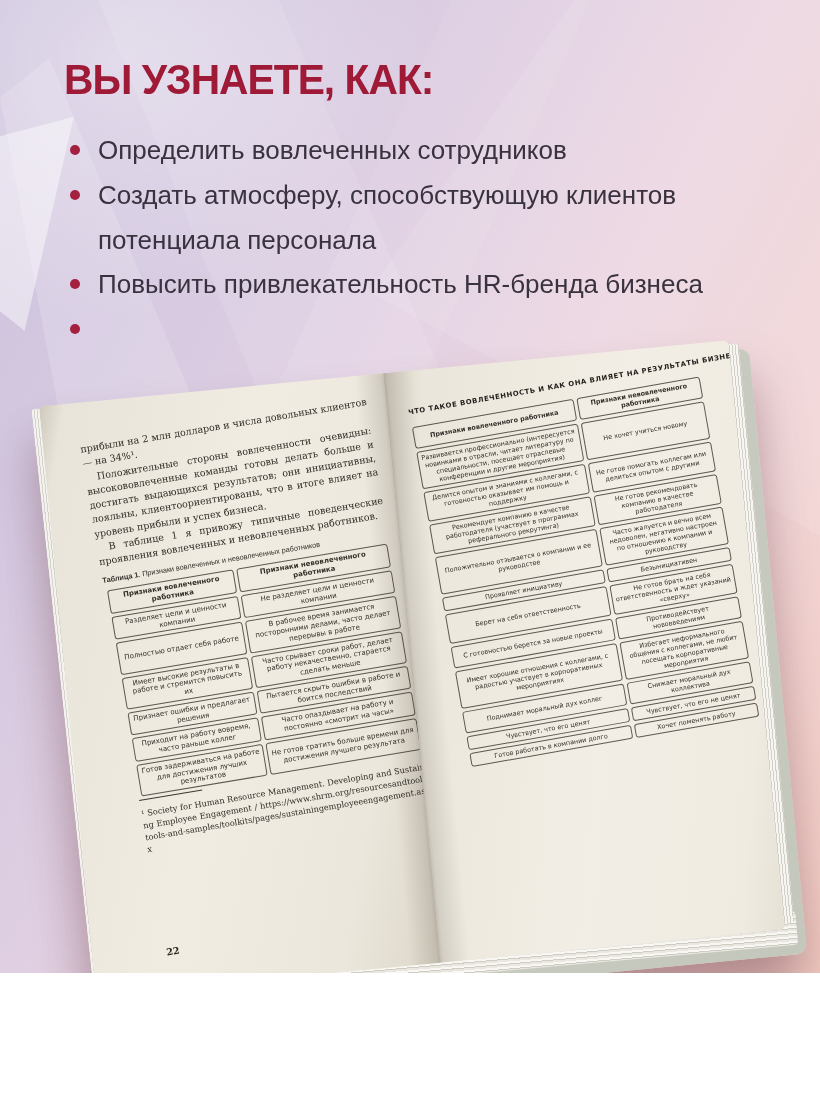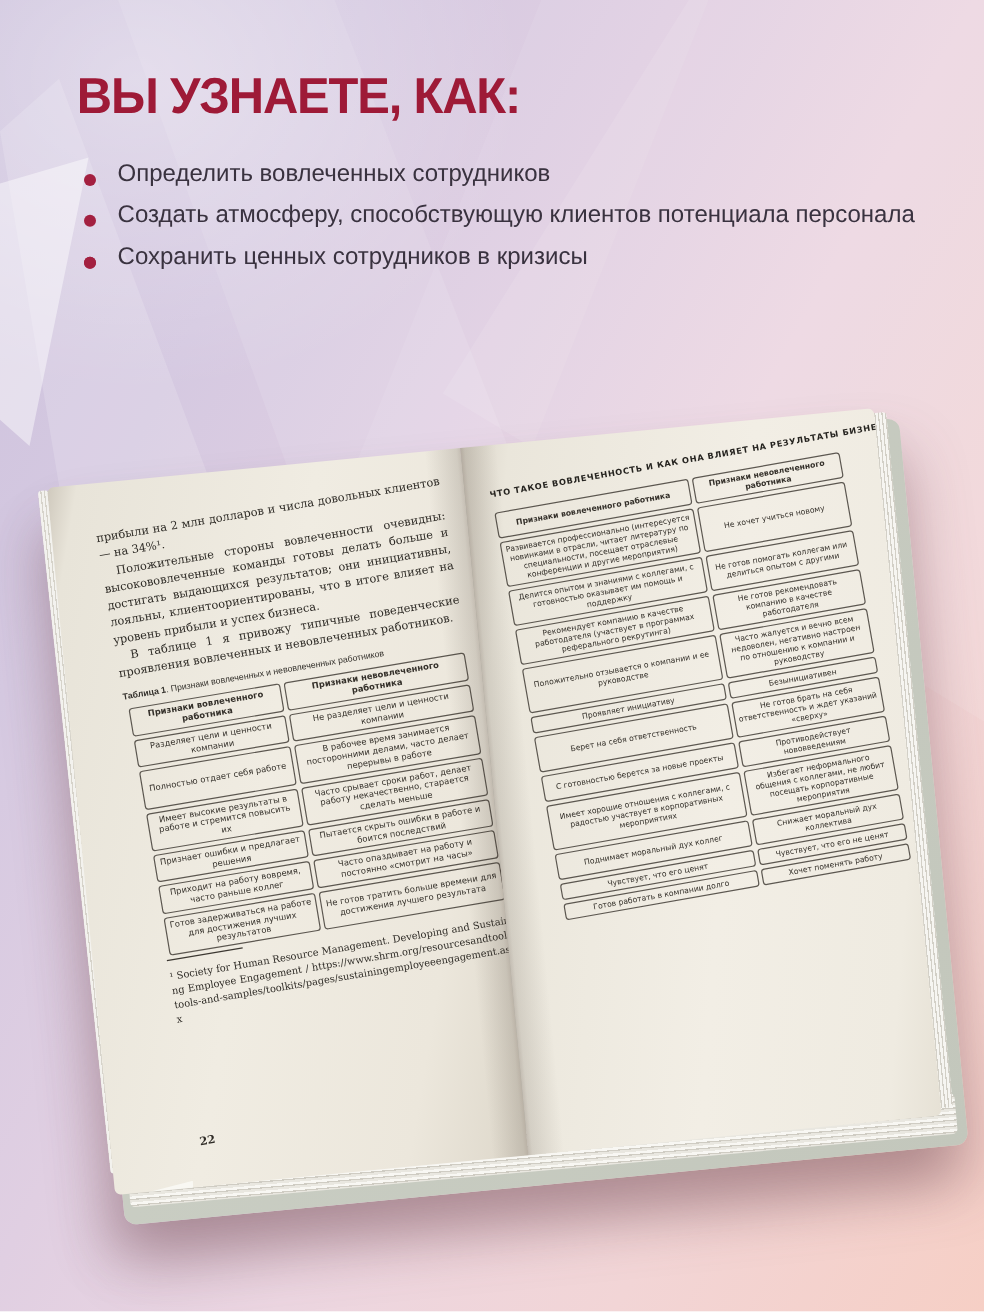--- a/index.html
+++ b/index.html
@@ -1,31 +1,31 @@
 <!DOCTYPE html>
 <html style="--accent: #9e1a37; --bullet: #a32040; --background-top: #ccc1dc; --background-bottom: #f6cfc5; --page-paper: #f0ece2; --cover-edge: #c6cabf;"><head>
 <meta charset="utf-8">
 <style>
   html,body{margin:0;padding:0;}
-  .screen{position:relative;width:820px;height:1093px;overflow:hidden;
+  .screen{position:relative;width:820px;height:973px;overflow:hidden;
     font-family:"Liberation Sans",sans-serif;
     background:linear-gradient(118deg,#ccc1dc 0%,#d5c9e1 22%,#e0cfe2 40%,#ecd6e1 58%,#f2d5d6 78%,#f6cfc5 100%);}
   .glow{position:absolute;inset:0;background:radial-gradient(ellipse 520px 420px at 14% 6%,rgba(255,255,255,.38),rgba(255,255,255,0) 62%);}
   .ray{position:absolute;inset:0;}
   .ray1{clip-path:polygon(12% 0,34% 0,64% 58%,40% 58%);background:rgba(255,255,255,.10);}
   .ray2{clip-path:polygon(0 10%,6% 6%,26% 46%,8% 46%);background:rgba(255,255,255,.16);}
   .ray3{clip-path:polygon(0 14%,9% 12%,3% 34%,0 32%);background:rgba(255,255,255,.45);}
   .ray4{clip-path:polygon(55% 0,72% 0,30% 80%,22% 62%);background:rgba(255,255,255,.08);}
   .ray5{clip-path:polygon(70% 0,100% 0,100% 55%,45% 30%);background:rgba(255,255,255,.10);}
 
   .hero{position:absolute;left:64px;top:58px;width:700px;}
   .hero h1{margin:0 0 26px 0;font-size:42px;line-height:1.05;font-weight:800;
     letter-spacing:-1px;color:var(--accent,#9e1a37);transform:scaleX(.97);transform-origin:left;}
   .learn-list{list-style:none;margin:0;padding:0;}
-  .learn-list li{position:relative;padding-left:34px;font-size:20px;line-height:1.72;
+  .learn-list li{position:relative;padding-left:34px;font-size:26px;line-height:1.72;
     color:#39323f;max-width:680px;}
   .learn-list .dot{position:absolute;left:6px;top:17px;width:10px;height:10px;border-radius:50%;
     background:var(--bullet,#a32040);}
 
   
   .book{position:absolute;left:66px;top:372px;width:692px;height:592px;transform:rotate(-5.5deg);}
   .cover{position:absolute;left:6px;top:10px;right:-20px;bottom:-26px;background:linear-gradient(120deg,#ccd0c6,#c3c7bc);
     border-radius:10px;box-shadow:0 30px 50px rgba(120,78,88,.42),-22px 26px 42px rgba(120,78,88,.22);}
   .stack-bottom{position:absolute;left:12px;right:-12px;bottom:-14px;height:34px;border-radius:4px;
     transform:rotate(.4deg);
@@ -83,22 +83,22 @@
   <div class="ray ray2"></div>
   <div class="ray ray3"></div>
   <div class="ray ray4"></div>
   <div class="ray ray5"></div>
 
   <div class="hero">
     <h1>ВЫ УЗНАЕТЕ, КАК:</h1>
     <ul class="learn-list">
         <li><span class="dot"></span><span>Определить вовлеченных сотрудников</span></li>
         <li><span class="dot"></span><span>Создать атмосферу, способствующую клиентов потенциала персонала</span></li>
+        <li><span class="dot"></span><span>Повысить привлекательность HR-бренда бизнеса</span></li>
         <li><span class="dot"></span></li>
-        <li><span class="dot"></span><span>Сохранить ценных сотрудников в кризисы</span></li>
       </ul>
   </div>
 
   <div class="book">
     <div class="cover"></div>
     <div class="stack-bottom"></div>
     <div class="stack-right"></div>
     <div class="stack-left"></div>
 
     <div class="pages">

